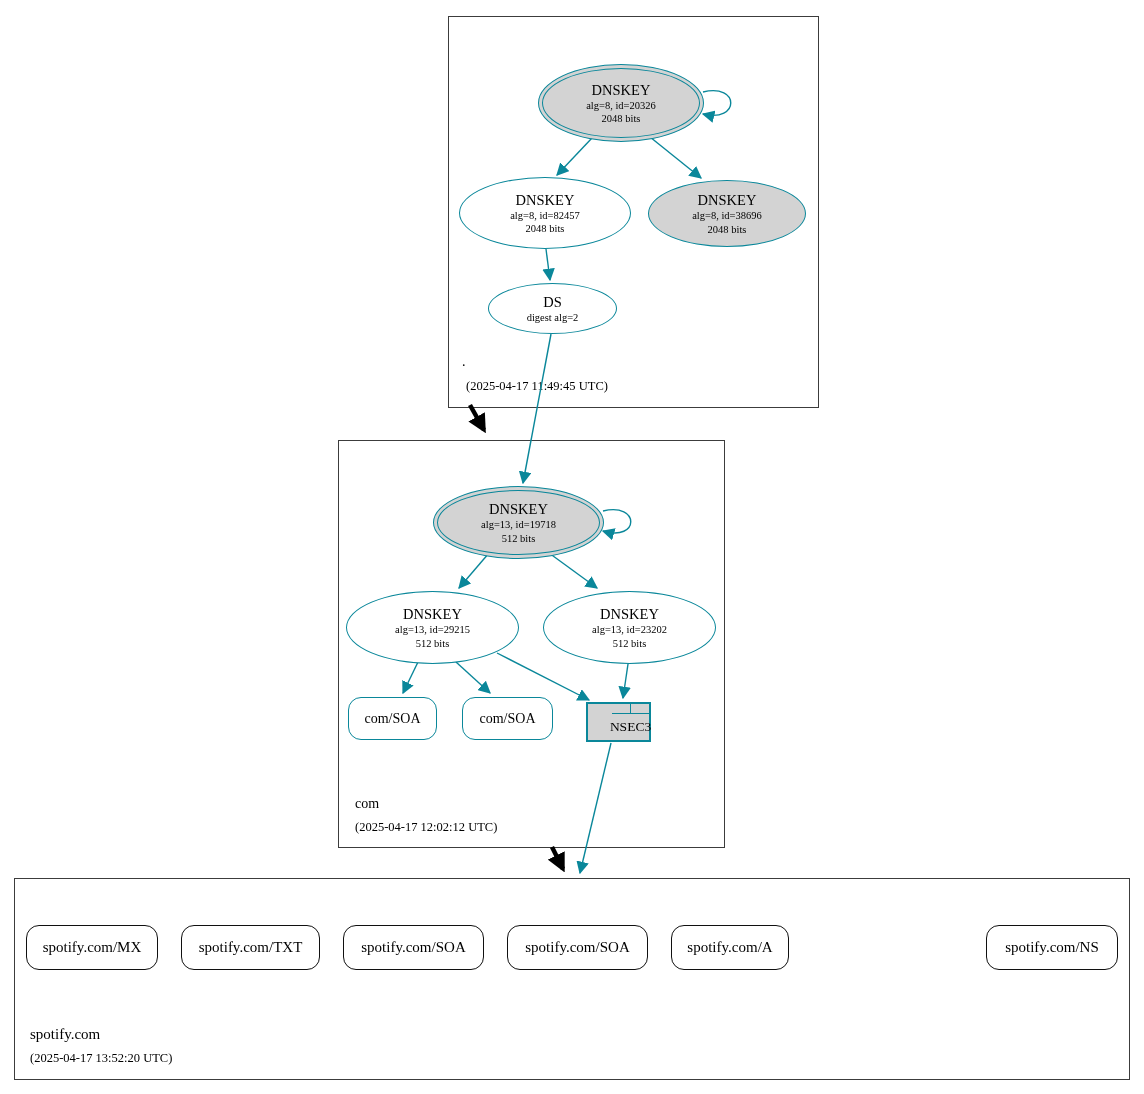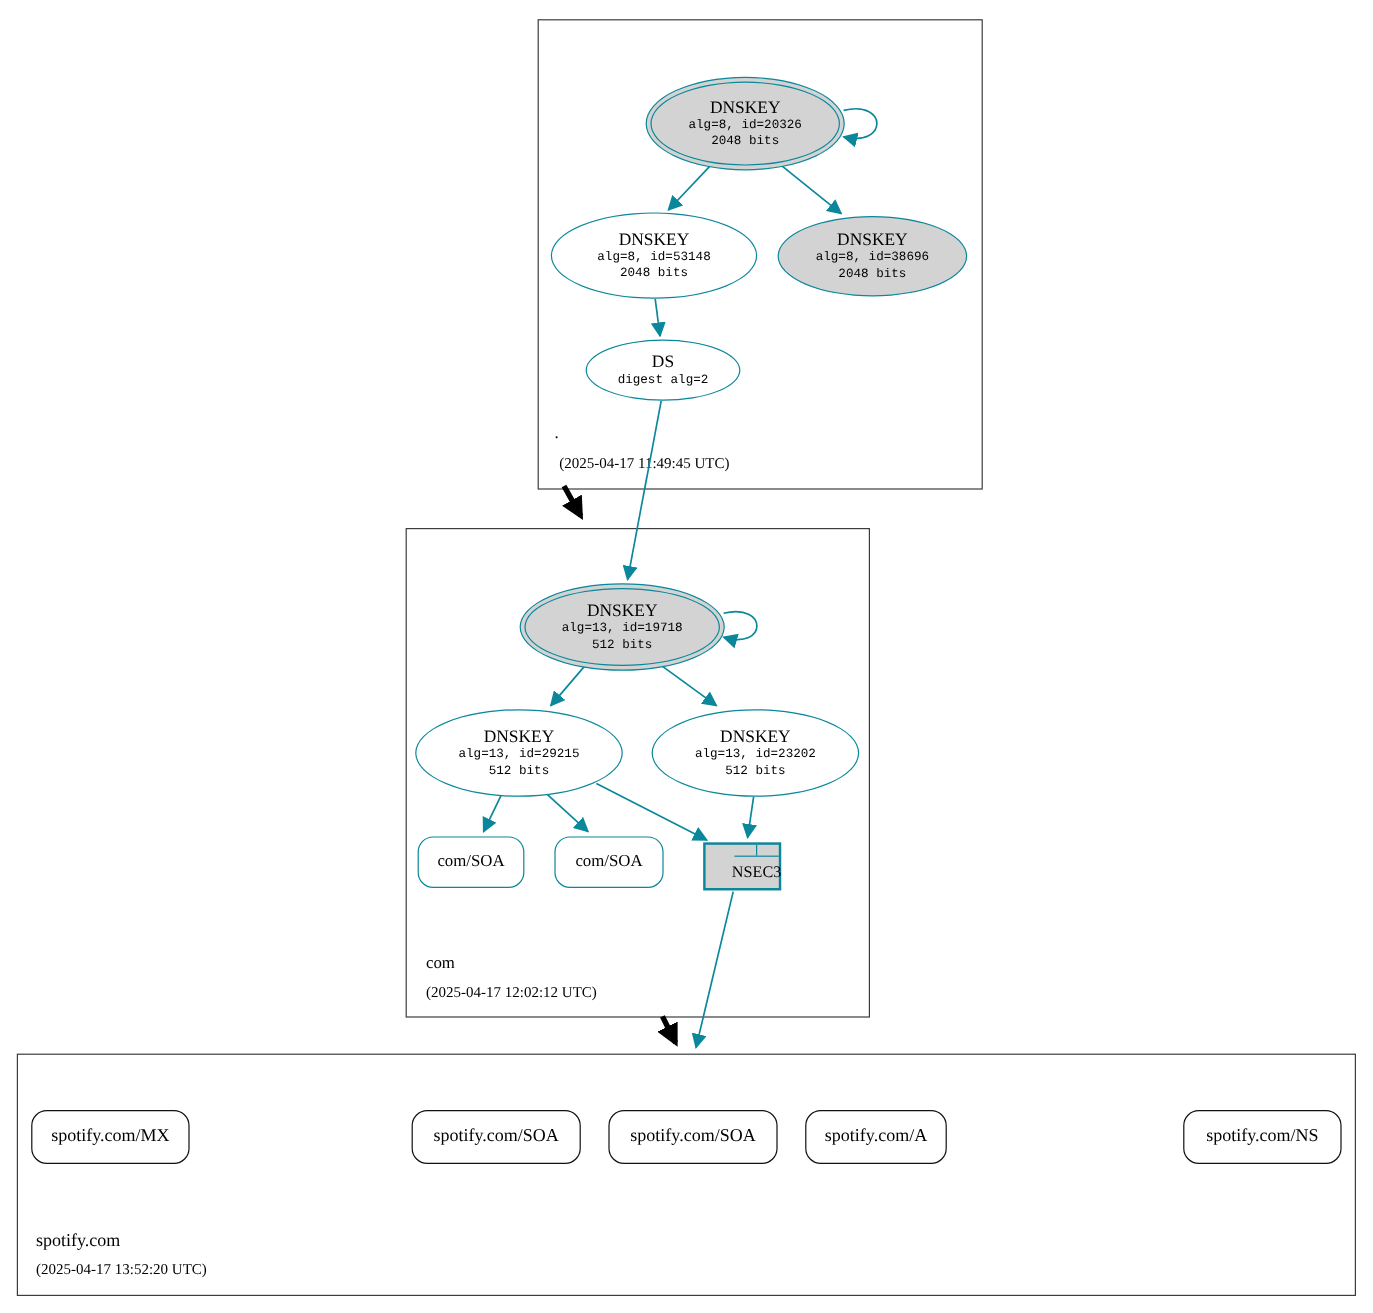--- a/index.html
+++ b/index.html
@@ -21,21 +21,21 @@
   #mt path{fill:var(--teal);}
   #mb path{fill:#000;}
   .ellipse{position:absolute;border:1.5px solid var(--teal);border-radius:50%;
     display:flex;flex-direction:column;align-items:center;justify-content:center;
     text-align:center;background:#fff;line-height:1.25;}
   .ellipse.gray{background:var(--gray-fill);}
   .ellipse.double{padding:3px;}
   .ellipse .inner{width:100%;height:100%;border:1.5px solid var(--teal);border-radius:50%;
     display:flex;flex-direction:column;align-items:center;justify-content:center;line-height:1.25;}
   .nt{font-size:14.5px;color:#000;}
-  .ns{font-size:10.5px;color:#000;font-family:Liberation Mono, monospace;}
+  .ns{font-size:10.5px;color:#000;}
   .rrset{position:absolute;border:1.5px solid var(--teal);border-radius:13px;background:#fff;
     display:flex;align-items:center;justify-content:center;font-size:14px;color:#000;}
   .rrset.plain{border-color:var(--rrset-border);font-size:15px;}
   .nsec3{position:absolute;border:2.5px solid var(--teal);background:var(--gray-fill);
     display:flex;flex-direction:column;padding-left:24px;}
   .nsec3-top{height:10px;display:flex;border-bottom:1.2px solid var(--teal);}
   .nsec3-top span{flex:1;}
   .nsec3-top span:first-child{border-right:1.2px solid var(--teal);}
   .nsec3-label{flex:1;display:flex;align-items:center;justify-content:center;font-size:13.5px;color:#000;}
 </style>
@@ -86,21 +86,21 @@
   <div class="ellipse double gray" style="left:538px;top:64px;width:166px;height:78px;">
     <div class="inner">
       <div class="nt">DNSKEY</div>
       <div class="ns">alg=8, id=20326</div>
       <div class="ns">2048 bits</div>
     </div>
   </div>
 
   <div class="ellipse" style="left:459px;top:177px;width:172px;height:72px;">
     <div class="nt">DNSKEY</div>
-    <div class="ns">alg=8, id=53148</div>
+    <div class="ns">alg=8, id=82457</div>
     <div class="ns">2048 bits</div>
   </div>
 
   <div class="ellipse gray" style="left:648px;top:180px;width:158px;height:67px;">
     <div class="nt">DNSKEY</div>
     <div class="ns">alg=8, id=38696</div>
     <div class="ns">2048 bits</div>
   </div>
 
   <div class="ellipse" style="left:488px;top:283px;width:129px;height:51px;">
@@ -133,18 +133,19 @@
 
   <div class="nsec3" style="left:586px;top:702px;width:65px;height:40px;">
     <div class="nsec3-top">
         <span></span>
         <span></span>
       </div>
     <div class="nsec3-label">NSEC3</div>
   </div>
 
   <div class="rrset plain" style="left:26px;top:925px;width:132px;height:45px;">spotify.com/MX</div>
+  <div class="rrset plain" style="left:181px;top:925px;width:139px;height:45px;">spotify.com/TXT</div>
   <div class="rrset plain" style="left:343px;top:925px;width:141px;height:45px;">spotify.com/SOA</div>
   <div class="rrset plain" style="left:507px;top:925px;width:141px;height:45px;">spotify.com/SOA</div>
   <div class="rrset plain" style="left:671px;top:925px;width:118px;height:45px;">spotify.com/A</div>
   <div class="rrset plain" style="left:986px;top:925px;width:132px;height:45px;">spotify.com/NS</div>
 
 </div>
 
 </body></html>

